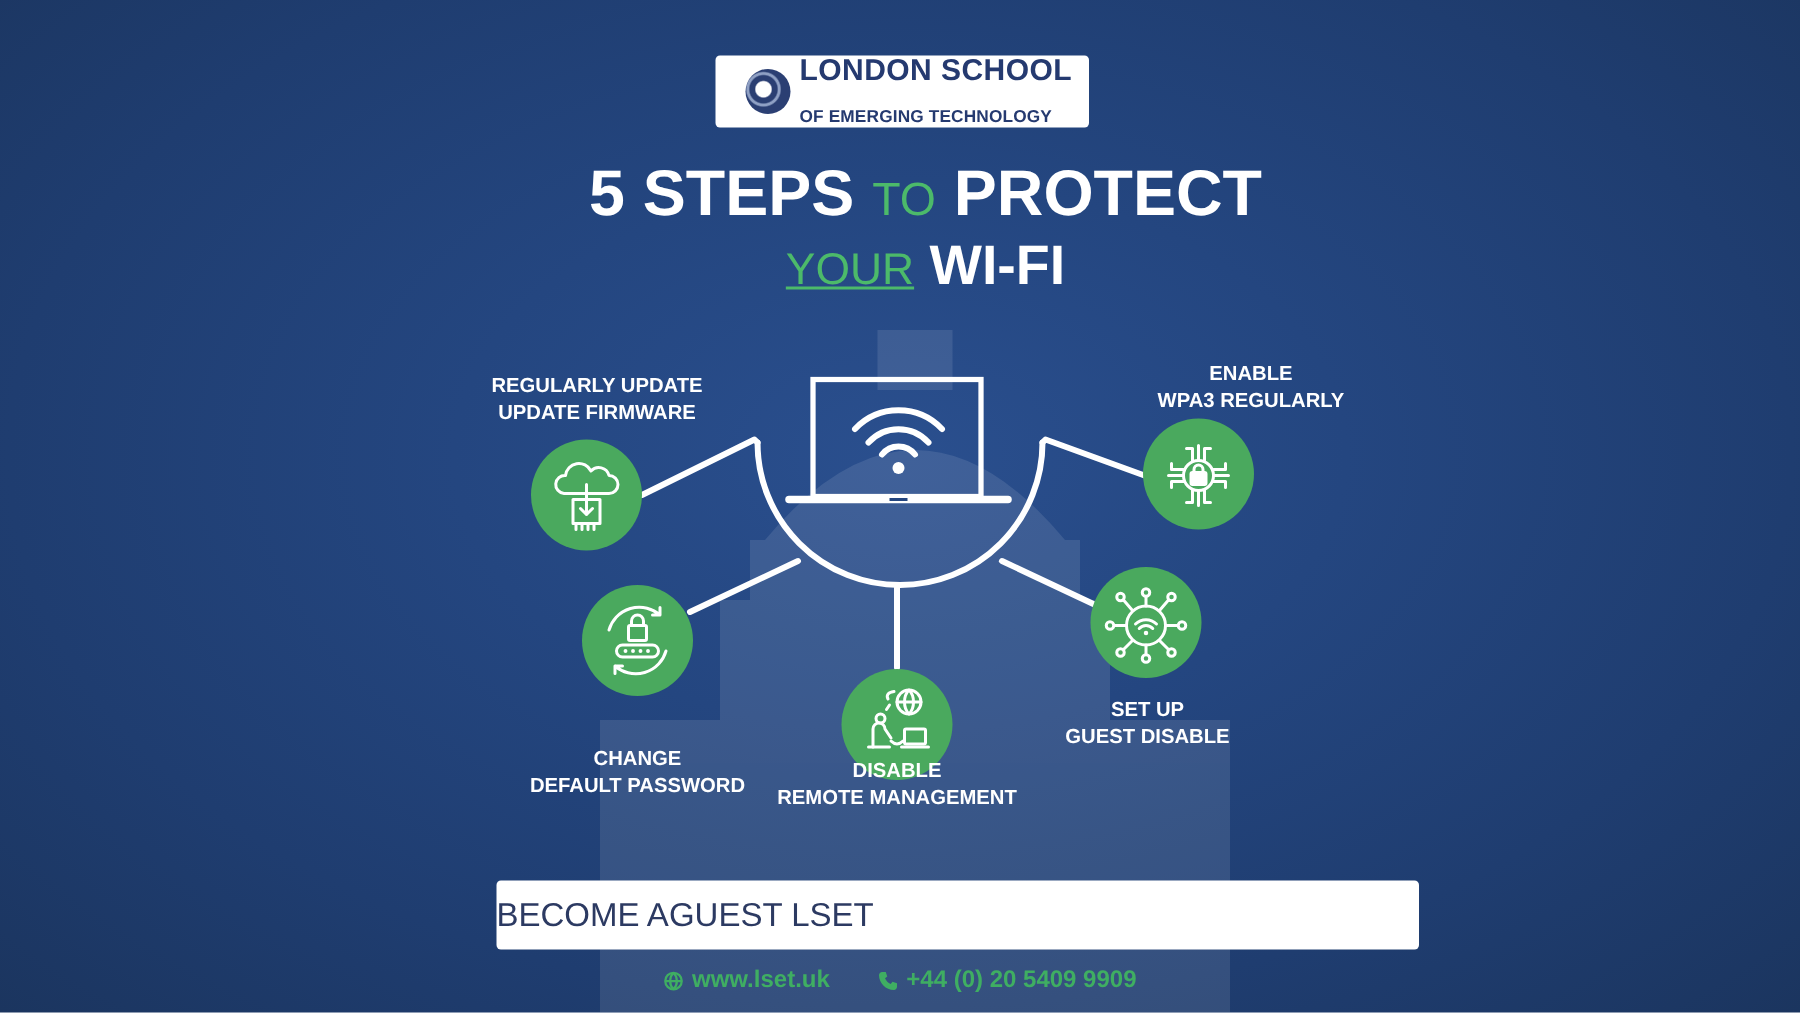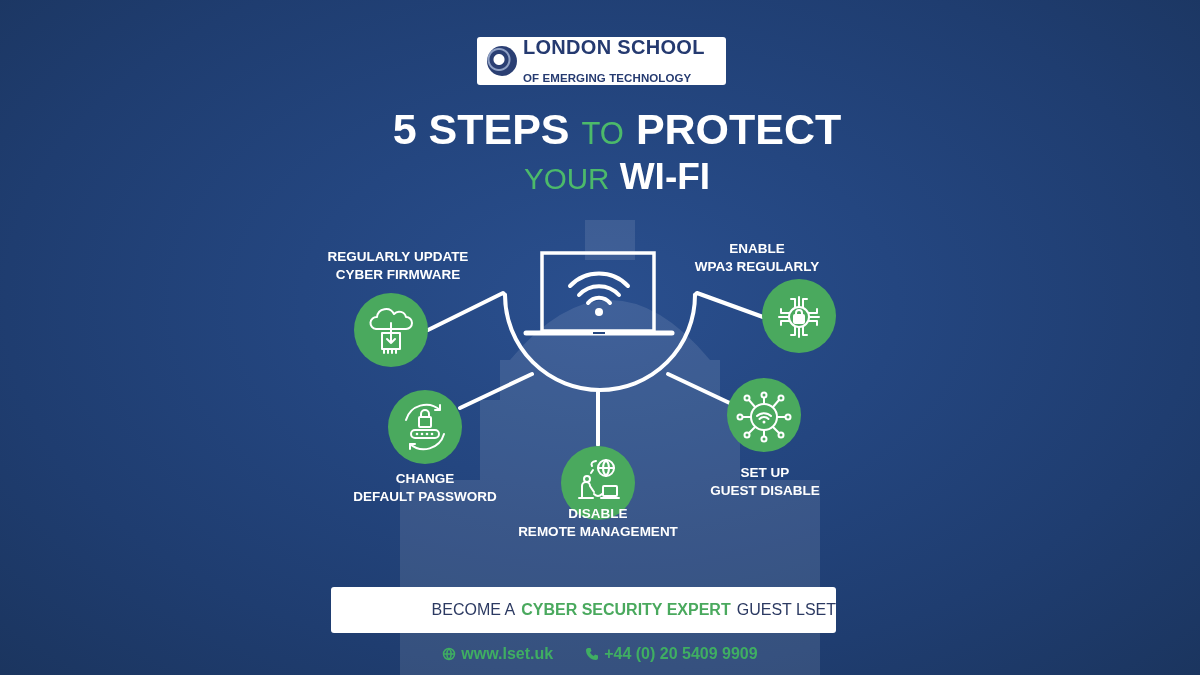--- a/index.html
+++ b/index.html
@@ -10,53 +10,53 @@
     background: radial-gradient(ellipse at 50% 45%, #2a4f8e 0%, #244680 35%, #1f3d70 70%, #1b355f 100%);
     color: #fff;
   }
   .bg-building {
     position: absolute; left: 400px; top: 220px; width: 420px; height: 455px;
     opacity: 0.10;
   }
   .logo {
     position: absolute; left: 477px; top: 37px; width: 249px; height: 48px;
     background: #fff; border-radius: 3px;
-    display: flex; align-items: center; padding-left: 10px;
+    display: flex; align-items: center; padding-left: 20px;
   }
   .logo-mark {
     width: 30px; height: 30px; border-radius: 50%;
     background: radial-gradient(circle at 40% 45%, #fff 0 5px, #2b3f73 6px 9px, #8fa0c4 10px 11px, #2b3f73 12px);
     margin-right: 6px; flex-shrink: 0;
   }
   .logo-text { color: #253a70; font-weight: bold; line-height: 1; }
   .logo-line1 { font-size: 20px; letter-spacing: 0.3px; }
   .logo-line2 { font-size: 11.5px; letter-spacing: 0.1px; margin-top: 16px; }
   .title {
     position: absolute; left: 0; width: 1200px; text-align: center;
     font-weight: bold; line-height: 1; margin-left: 17px;
   }
   .title-1 { top: 108px; font-size: 43px; }
   .title-2 { top: 158px; font-size: 37px; }
   .title .thin { color: #4cba6a; font-weight: normal; font-size: 0.72em; }
-  .title .thin.big { font-size: 0.8em; }
+  .title .thin.big { font-size: 0.8em; text-decoration: underline; }
   svg.diagram { position: absolute; left: 0; top: 0; width: 1200px; height: 675px; }
   .step-circle {
     position: absolute; width: 74px; height: 74px; border-radius: 50%;
     background: #4aa95e;
   }
   .step-circle svg { width: 74px; height: 74px; }
   .step-label {
     position: absolute; text-align: center; font-weight: bold;
     font-size: 13.5px; line-height: 18px; color: #fff; white-space: nowrap;
   }
   .cta {
-    position: absolute; left: 331px; top: 587px; width: 505px; height: 46px;
+    position: absolute; left: 331px; top: 587px; width: 615px; height: 46px;
     background: #fff; border-radius: 3px;
-    display: flex; align-items: center; justify-content: flex-end;
-    font-size: 16px; color: #2c3a62; white-space: nowrap;
+    display: flex; align-items: center; justify-content: flex-start;
+    font-size: 22px; color: #2c3a62; white-space: nowrap;
   }
   .cta .green { color: #4aa95e; font-weight: bold; margin: 0 6px; }
   .contact {
     position: absolute; left: 0; top: 645px; width: 1200px;
     display: flex; justify-content: center; gap: 32px;
     font-weight: bold; font-size: 16px; color: #3fae62;
   }
   .contact-item { display: flex; align-items: center; gap: 5px; }
   .contact-item svg { width: 14px; height: 14px; }
 </style>
@@ -109,21 +109,21 @@
     <path d="M570 286 A40 40 0 0 1 628 286" stroke-width="4"></path>
     <path d="M579 295 A27 27 0 0 1 619 295" stroke-width="4"></path>
     <path d="M588 303 A14 14 0 0 1 610 303" stroke-width="4"></path>
   </g>
   <circle cx="599" cy="312" r="4" fill="#ffffff"></circle>
   <rect x="593" y="332" width="12" height="2" fill="#244680"></rect>
 </svg>
 
 <div class="step-label" style="left:320px; top:248px; width:156px;">
   <div>REGULARLY UPDATE</div>
-  <div>CYBER FIRMWARE</div>
+  <div>UPDATE FIRMWARE</div>
 </div>
 <div class="step-circle" style="left:354px; top:293px;">
   <svg viewBox="0 0 74 74">
     <g fill="none" stroke="#fff" stroke-width="2" stroke-linecap="round" stroke-linejoin="round">
       <path d="M22 36 a6 6 0 0 1 1-12 a9 9 0 0 1 17-3 a7 7 0 0 1 12 3 a6 6 0 0 1 0 12 Z"></path>
       <rect x="28" y="40" width="18" height="16"></rect>
       <path d="M37 30 L37 50 M33 46 L37 50 L41 46"></path>
       <path d="M30 56 v4 M34 56 v4 M38 56 v4 M42 56 v4"></path>
     </g>
   </svg>
@@ -139,21 +139,21 @@
       <rect x="23" y="40" width="28" height="8" rx="4"></rect>
     </g>
     <g fill="#fff">
         <circle cx="29" cy="44" r="1.3"></circle>
         <circle cx="34" cy="44" r="1.3"></circle>
         <circle cx="39" cy="44" r="1.3"></circle>
         <circle cx="44" cy="44" r="1.3"></circle>
       </g>
   </svg>
 </div>
-<div class="step-label" style="left:345px; top:470px; width:160px;">
+<div class="step-label" style="left:345px; top:497px; width:160px;">
   <div>CHANGE</div>
   <div>DEFAULT PASSWORD</div>
 </div>
 
 <div class="step-circle" style="left:561px; top:446px;">
   <svg viewBox="0 0 74 74">
     <g fill="none" stroke="#fff" stroke-width="2" stroke-linecap="round" stroke-linejoin="round">
       <circle cx="45" cy="22" r="8"></circle>
       <path d="M37 22 h16 M45 14 c-4 4 -4 12 0 16 M45 14 c4 4 4 12 0 16"></path>
       <circle cx="26" cy="33" r="3"></circle>
@@ -187,41 +187,40 @@
         <circle cx="37" cy="61" r="2.5"></circle>
     </g>
     <circle cx="37" cy="44" r="1.5" fill="#fff"></circle>
   </svg>
 </div>
 <div class="step-label" style="left:688px; top:464px; width:154px;text-align:center;">
   <div>SET UP</div>
   <div>GUEST DISABLE</div>
 </div>
 
-<div class="step-label" style="left:679px; top:240px; width:156px;">
+<div class="step-label" style="left:756px; top:240px; width:156px;">
   <div>ENABLE</div>
   <div>WPA3 REGULARLY</div>
 </div>
 <div class="step-circle" style="left:762px; top:279px;">
   <svg viewBox="0 0 74 74">
     <g fill="none" stroke="#fff" stroke-width="2" stroke-linecap="round" stroke-linejoin="round">
       <circle cx="37" cy="38" r="10"></circle>
       <rect x="32" y="36" width="10" height="8" rx="1" fill="#fff"></rect>
       <path d="M34 36 v-2 a3 3 0 0 1 6 0 v2"></path>
       <path d="M33 28 v-8 M37 28 v-10 M41 28 v-8 M33 20 h-4 M41 20 h4"></path>
       <path d="M27 34 h-8 M27 38 h-10 M27 42 h-8 M19 34 v-4 M19 42 v4"></path>
       <path d="M47 34 h8 M47 38 h10 M47 42 h8 M55 34 v-4 M55 42 v4"></path>
       <path d="M33 48 v8 M37 48 v10 M41 48 v8 M33 56 h-4 M41 56 h4"></path>
     </g>
   </svg>
 </div>
 
 <div class="cta">
   <span>BECOME A</span>
-  <span class="green">CYBER SECURITY EXPERT</span>
   <span>GUEST LSET</span>
 </div>
 
 <div class="contact">
   <div class="contact-item">
     <svg viewBox="0 0 14 14">
       <g fill="none" stroke="#3fae62" stroke-width="1.5">
         <circle cx="7" cy="7" r="5.5"></circle>
         <path d="M1.5 7 h11 M7 1.5 c-3 3 -3 8 0 11 M7 1.5 c3 3 3 8 0 11"></path>
       </g>

